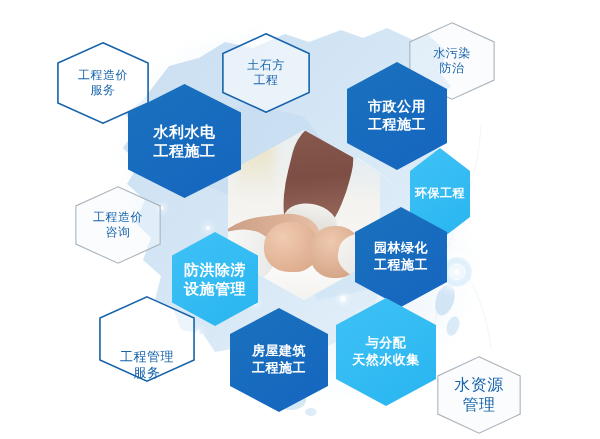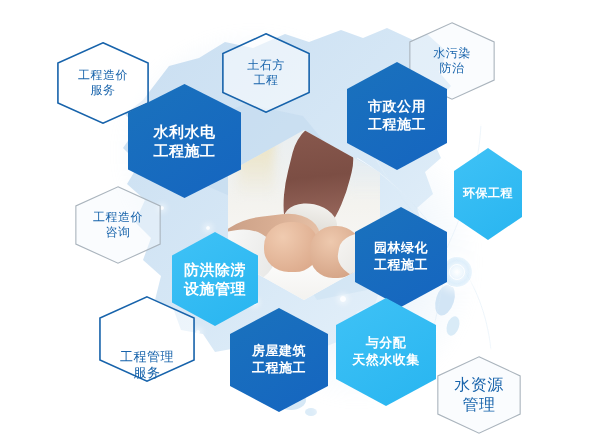--- a/index.html
+++ b/index.html
@@ -318,21 +318,21 @@
           <span class="hex-label">水利水电</span>
           <span class="hex-label">工程施工</span>
         </div>
       </div>
       <div class="hex filled" style="left: 334px; top: 62px; width: 100px; height: 108px; font-size: 14px; background: linear-gradient(145deg, rgb(26, 114, 189) 0%, rgb(21, 101, 192) 100%); margin-left: 13px;">
         <div class="hx-text">
           <span class="hex-label">市政公用</span>
           <span class="hex-label">工程施工</span>
         </div>
       </div>
-      <div class="hex filled" style="left: 410px; top: 148px; width: 68px; height: 92px; font-size: 12px; background: linear-gradient(145deg, rgb(63, 194, 246) 0%, rgb(40, 181, 240) 100%); margin-left: 44px;">
+      <div class="hex filled" style="left: 410px; top: 148px; width: 60px; height: 92px; font-size: 12px; background: linear-gradient(145deg, rgb(63, 194, 246) 0%, rgb(40, 181, 240) 100%);">
         <div class="hx-text">
           <span class="hex-label">环保工程</span>
         </div>
       </div>
       <div class="hex outline" style="left: 75px; top: 186px; width: 86px; height: 78px; font-size: 12px; color: rgb(23, 99, 171);">
         <svg class="hx-border" viewBox="0 0 100 100" preserveAspectRatio="none">
           <polygon points="50,1 99,25.5 99,74.5 50,99 1,74.5 1,25.5" fill="rgba(243,248,252,0.45)" stroke="#aab4bd" stroke-width="1.1" vector-effect="non-scaling-stroke"></polygon>
         </svg>
         <div class="hx-text">
           <span class="hex-label">工程造价</span>

